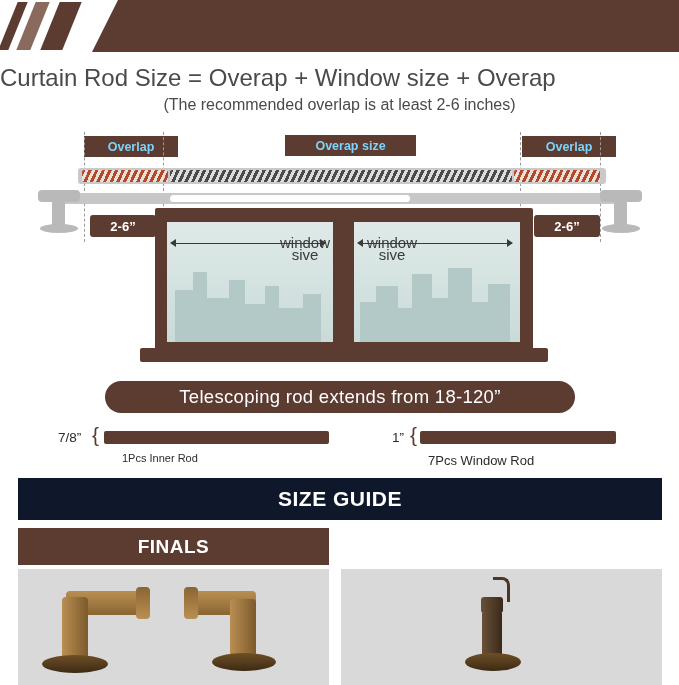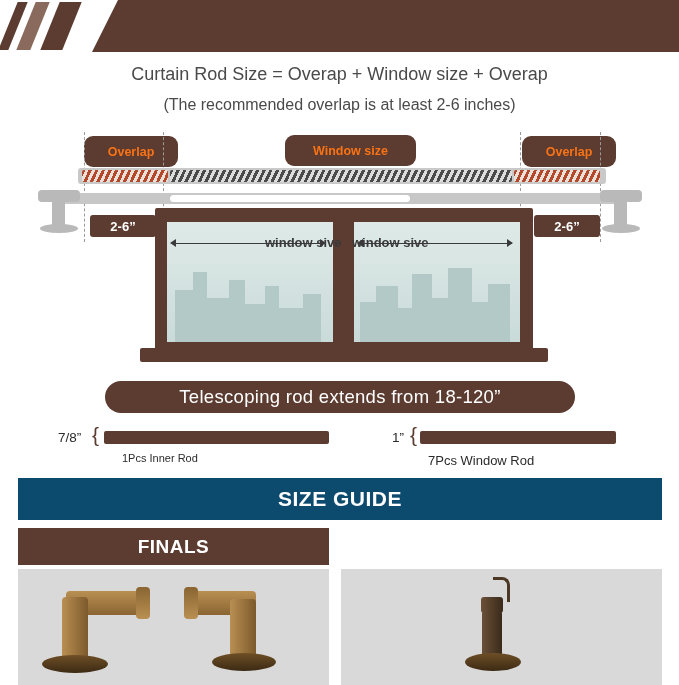--- a/index.html
+++ b/index.html
@@ -31,34 +31,34 @@
     position:absolute;background:#5c3b30;transform:skewX(-22deg);
   }
   .s1{left:8px;top:2px;width:10px;height:48px;}
   .s2{left:26px;top:2px;width:14px;height:48px;}
   .s3{left:50px;top:2px;width:22px;height:48px;}
   .s-light{background:#8a6a5c;}
 
   
   .formula{
     position:absolute;left:0;top:64px;width:679px;
-    text-align:center;font-size:18px;color:#4a4a4a;
+    text-align:left;font-size:24px;color:#4a4a4a;
   }
   .formula-note{
     position:absolute;left:0;top:96px;width:679px;
     text-align:center;font-size:16px;color:#4a4a4a;
   }
 
   
   .tag{
-    position:absolute;background:#5c3b30;color:#f97316;
+    position:absolute;background:#5c3b30;color:#7dd3fc;
     font-size:12.5px;font-weight:bold;
-    border-radius:9px;
+    border-radius:0;
     display:flex;align-items:center;justify-content:center;
-    padding:0 8px;height:31px;
+    padding:0 8px;height:21px;
   }
   .tag-overlap-l{left:84px;top:136px;width:78px;}
   .tag-window{left:285px;top:135px;width:115px;}
   .tag-overlap-r{left:522px;top:136px;width:78px;}
 
   
   .vdash{position:absolute;border-left:1px dashed #9a9a9a;}
   .g1{left:84px;top:132px;height:110px;}
   .g2{left:163px;top:132px;height:110px;}
   .g3{left:520px;top:132px;height:110px;}
@@ -122,21 +122,21 @@
   .pane{
     position:absolute;top:222px;width:166px;height:120px;
     background:#d6e3e1;
     overflow:hidden;
   }
   .pane-l{left:167px;}
   .pane-r{left:354px;}
   .sky{position:absolute;left:0;top:0;width:100%;height:100%;background:linear-gradient(#dfeae8,#c9dbd9);}
   .bld{position:absolute;bottom:0;background:#b3c9c8;}
   .pane-label{
-    position:absolute;font-size:13px;color:#3a3a3a;text-align:left;width:80px;line-height:12px;font-weight:bold;
+    position:absolute;font-size:15px;color:#3a3a3a;text-align:center;width:80px;line-height:12px;
   }
   .pl-l{left:265px;top:237px;}
   .pl-r{left:352px;top:237px;}
   .measure-line{
     position:absolute;height:1px;background:#3a3a3a;
   }
   .ml-l{left:175px;top:243px;width:150px;}
   .ml-r{left:362px;top:243px;width:150px;}
   .arrow{position:absolute;width:0;height:0;border-top:4px solid transparent;border-bottom:4px solid transparent;}
   .arr-left{border-right:6px solid #3a3a3a;}
@@ -164,21 +164,21 @@
   }
   .sl-78{left:58px;top:430px;}
   .sl-1{left:392px;top:430px;}
   .sl-inner{left:122px;top:452px;font-size:11px;}
   .sl-outer{left:428px;top:453px;font-size:13px;}
 
   
   .sg-wrap{position:absolute;left:18px;top:478px;width:644px;height:207px;background:#ffffff;}
   .sg-title{
     position:absolute;left:18px;top:478px;width:644px;height:42px;
-    background:#0c4a6e;color:#fff;
+    background:#0f172a;color:#fff;
     display:flex;align-items:center;justify-content:center;
     font-size:21px;font-weight:bold;letter-spacing:.5px;
   }
   .sg-card{position:absolute;top:528px;height:157px;}
   .sg-card-l{left:18px;width:311px;}
   .sg-card-r{left:341px;width:321px;}
   .sg-head{
     position:absolute;left:0;top:0;width:100%;height:37px;background:#5c3b30;
     color:#fff;display:flex;align-items:center;justify-content:center;
     font-size:19px;font-weight:bold;letter-spacing:.5px;
@@ -202,21 +202,21 @@
   <div class="slash s1"></div>
   <div class="slash s2 s-light"></div>
   <div class="slash s3"></div>
   <div class="header-band"></div>
 </div>
 
 <div class="formula">Curtain Rod Size = Overap + Window size + Overap</div>
 <div class="formula-note">(The recommended overlap is at least 2-6 inches)</div>
 
 <div class="tag tag-overlap-l">Overlap</div>
-<div class="tag tag-window">Window size</div>
+<div class="tag tag-window">Overap size</div>
 <div class="tag tag-overlap-r">Overlap</div>
 
 <div class="vdash g1"></div>
 <div class="vdash g2"></div>
 <div class="vdash g3"></div>
 <div class="vdash g4"></div>
 
 <div class="rod-band"></div>
 <div class="rod-hatch-l"></div>
 <div class="rod-hatch-c"></div>

